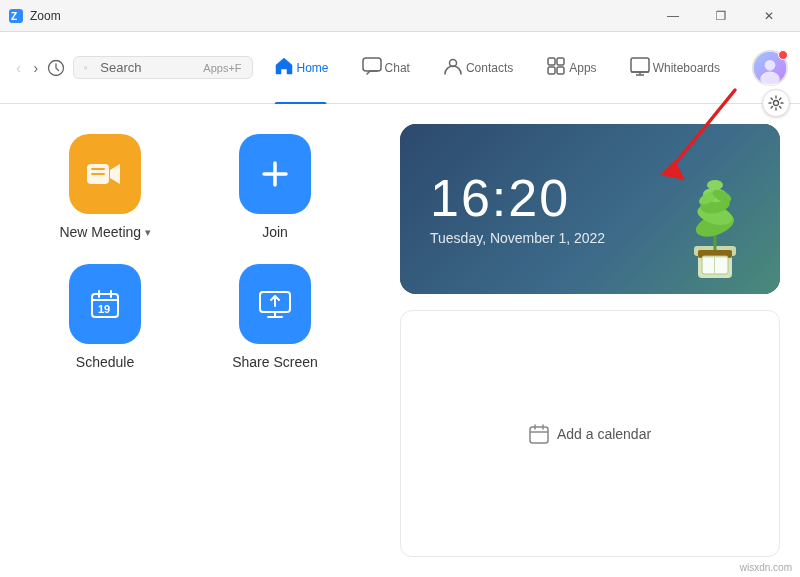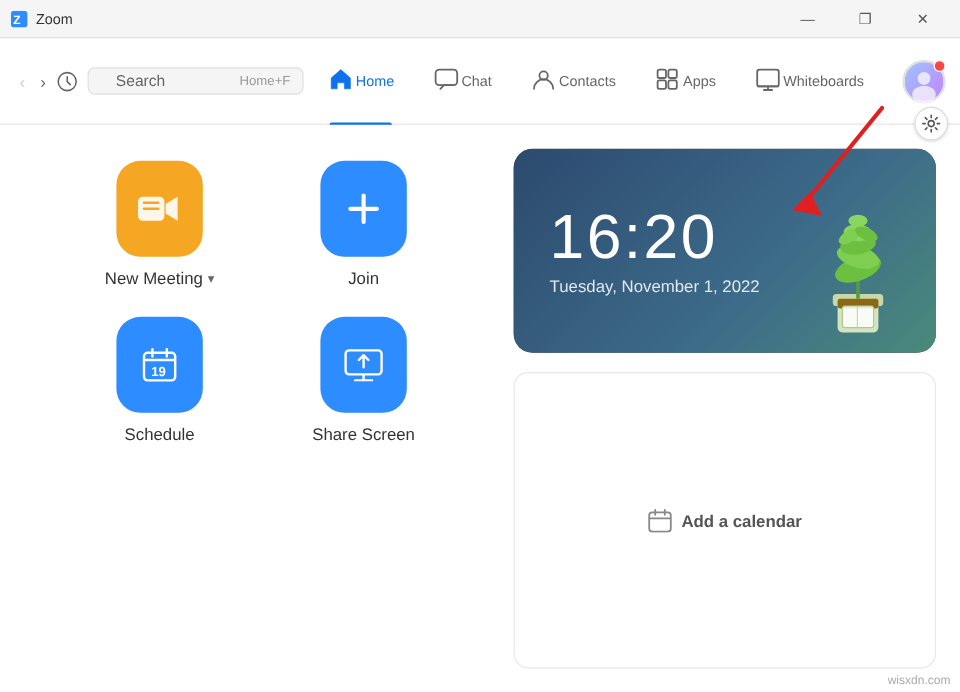--- a/index.html
+++ b/index.html
@@ -192,21 +192,20 @@
       background: #fff;
     }
 
     
     .left-panel {
       width: 380px;
       padding: 30px 40px;
       display: flex;
       flex-direction: column;
       gap: 30px;
-      margin-left: 28px;
     }
 
     
     .action-grid {
       display: grid;
       grid-template-columns: 1fr 1fr;
       gap: 24px 40px;
     }
     .action-item {
       display: flex;
@@ -372,21 +371,21 @@
       <path d="M9 5v4l2.5 2.5" stroke="#666" stroke-width="1.3" stroke-linecap="round"></path>
     </svg>
   </button>
 
   <div class="search-box">
     <svg width="14" height="14" viewBox="0 0 14 14">
       <circle cx="6" cy="6" r="4.5" stroke="#999" stroke-width="1.3" fill="none"></circle>
       <line x1="9.5" y1="9.5" x2="13" y2="13" stroke="#999" stroke-width="1.3" stroke-linecap="round"></line>
     </svg>
     <input type="text" value="Search" readonly="" style="cursor: pointer;">
-    <span class="search-shortcut">Home+F</span>
+    <span class="search-shortcut">Apps+F</span>
   </div>
 
   <div class="nav-tabs">
     <button class="nav-tab active">
       <span class="nav-tab-icon">
         <svg width="22" height="22" viewBox="0 0 22 22" fill="none">
           <path d="M3 10L11 3L19 10V19H14V14H8V19H3V10Z" fill="#0e72ed" stroke="#0e72ed" stroke-width="0.5" stroke-linejoin="round"></path>
         </svg>
       </span>
       <span class="nav-tab-label" style="color:#0e72ed;">Home</span>
@@ -549,21 +548,21 @@
     </div>
 
     <div class="calendar-section">
       <div class="calendar-icon-area">
         <svg width="20" height="20" viewBox="0 0 20 20" fill="none">
           <rect x="1" y="3" width="18" height="16" rx="2.5" stroke="#888" stroke-width="1.5" fill="none"></rect>
           <line x1="1" y1="8" x2="19" y2="8" stroke="#888" stroke-width="1.5"></line>
           <line x1="6" y1="1" x2="6" y2="5" stroke="#888" stroke-width="1.5" stroke-linecap="round"></line>
           <line x1="14" y1="1" x2="14" y2="5" stroke="#888" stroke-width="1.5" stroke-linecap="round"></line>
         </svg>
-        <span style="color:#555;font-size:14px;font-weight:bold;">Add a calendar</span>
+        <span style="color:#555;font-size:14px;">Add a calendar</span>
       </div>
     </div>
 
   </div>
 </div>
 
 <div class="gear-overlay">
   <svg width="16" height="16" viewBox="0 0 16 16" fill="none">
     <circle cx="8" cy="8" r="2.5" stroke="#555" stroke-width="1.3"></circle>
     <path d="M8 1v2M8 13v2M1 8h2M13 8h2M3.05 3.05l1.41 1.41M11.54 11.54l1.41 1.41M3.05 12.95l1.41-1.41M11.54 4.46l1.41-1.41" stroke="#555" stroke-width="1.3" stroke-linecap="round"></path>

